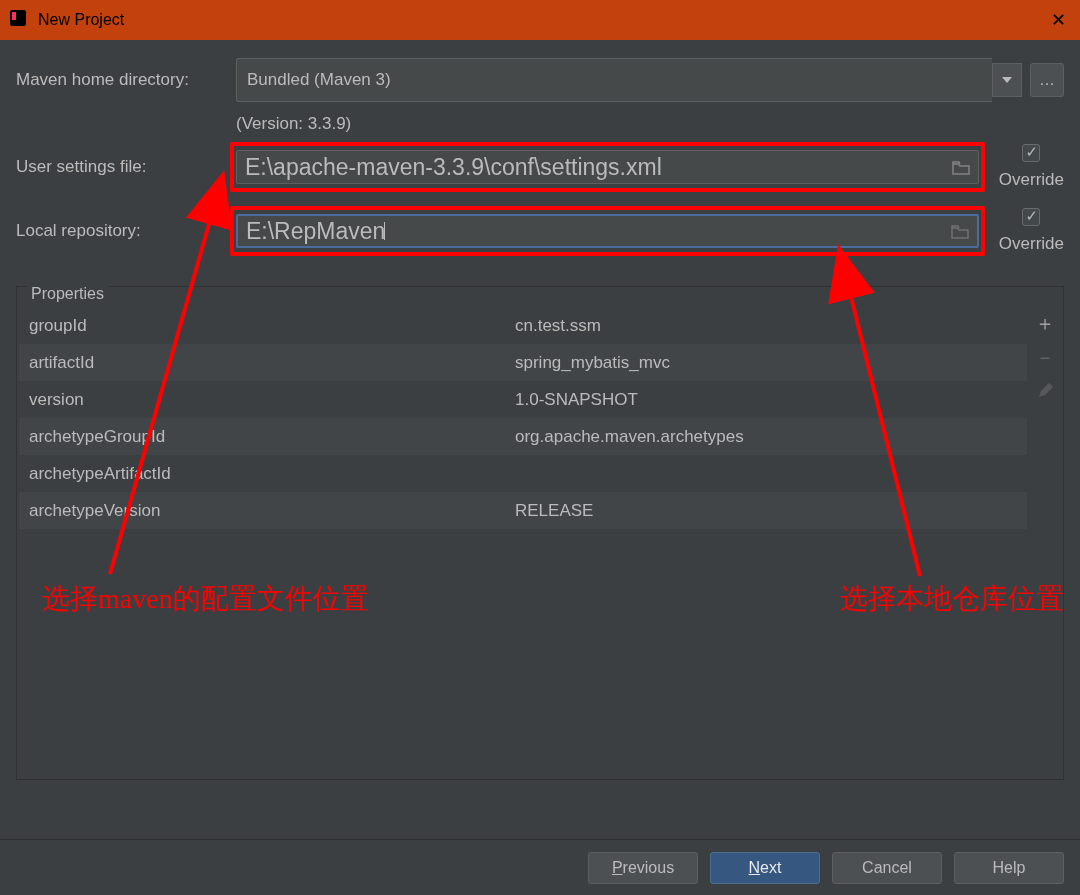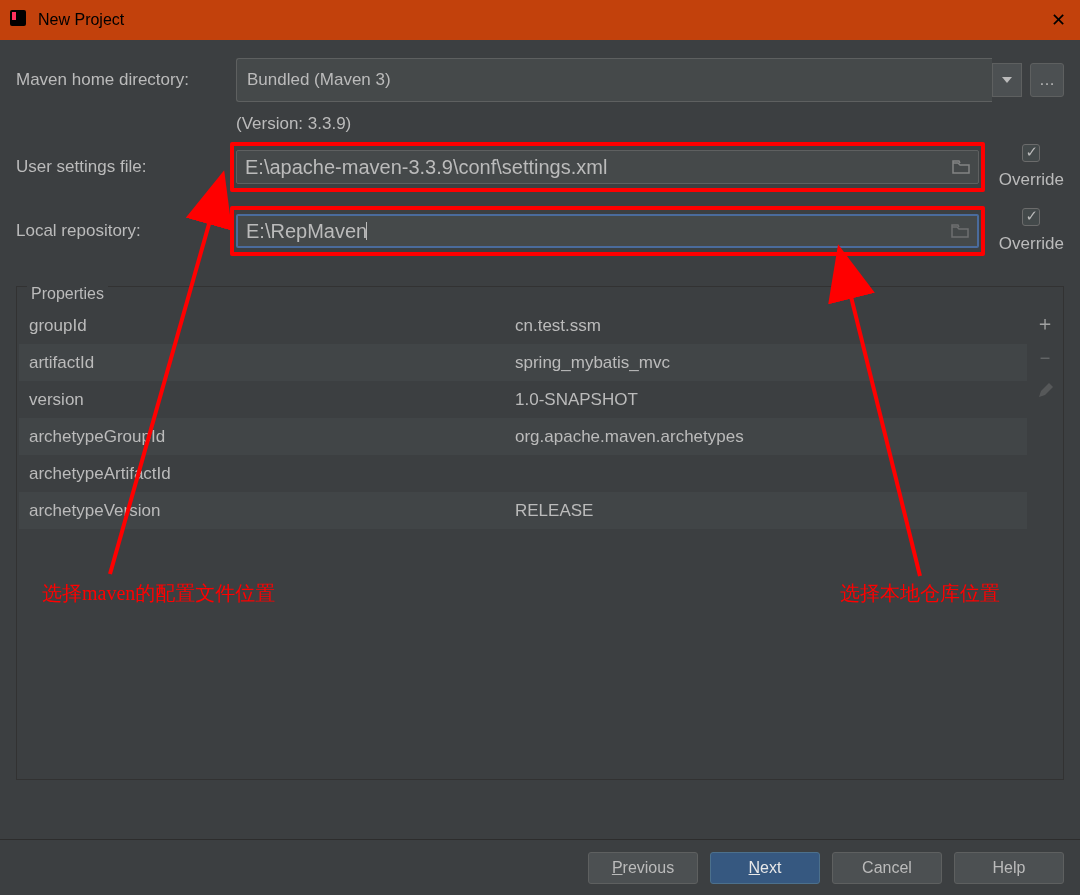--- a/index.html
+++ b/index.html
@@ -87,21 +87,21 @@
     display:flex; margin-bottom: 10px;
   }
   .version-text { margin-left:220px; font-size: 17px; color:#bbbbbb; }
   .path-field {
     flex: 1;
     background: #45494a;
     border: 1px solid #5e6060;
     height: 34px;
     display:flex; align-items:center;
     padding: 0 8px;
-    font-size: 20px;
+    font-size: 23px;
     color:#bbbbbb;
     border-radius: 2px;
     position: relative;
   }
   .path-field.focused { border: 2px solid #4a6b9c; background:#45494a; }
   .path-field .folder-icon { margin-left:auto; opacity:0.6; }
   .path-field .folder-icon svg{ width:18px; height:14px; }
   .red-outline {
     position:absolute;
     border: 4px solid #ff0000;
@@ -165,21 +165,21 @@
   .prop-toolbar .tbtn {
     width:20px; height:20px;
     display:flex; align-items:center; justify-content:center;
     color:#bbbbbb; font-size:20px;
     opacity:0.8;
   }
   .annotation {
     position:absolute;
     color: #ff0000;
     font-family: "SimSun","FangSong","KaiTi",serif;
-    font-size: 20px;
+    font-size: 28px;
     pointer-events:none;
   }
   svg.overlay {
     position:absolute; left:0; top:0; width:1080px; height:895px;
     pointer-events:none;
   }
   .footer {
     position:absolute;
     bottom:0; left:0; right:0;
     height: 56px;

